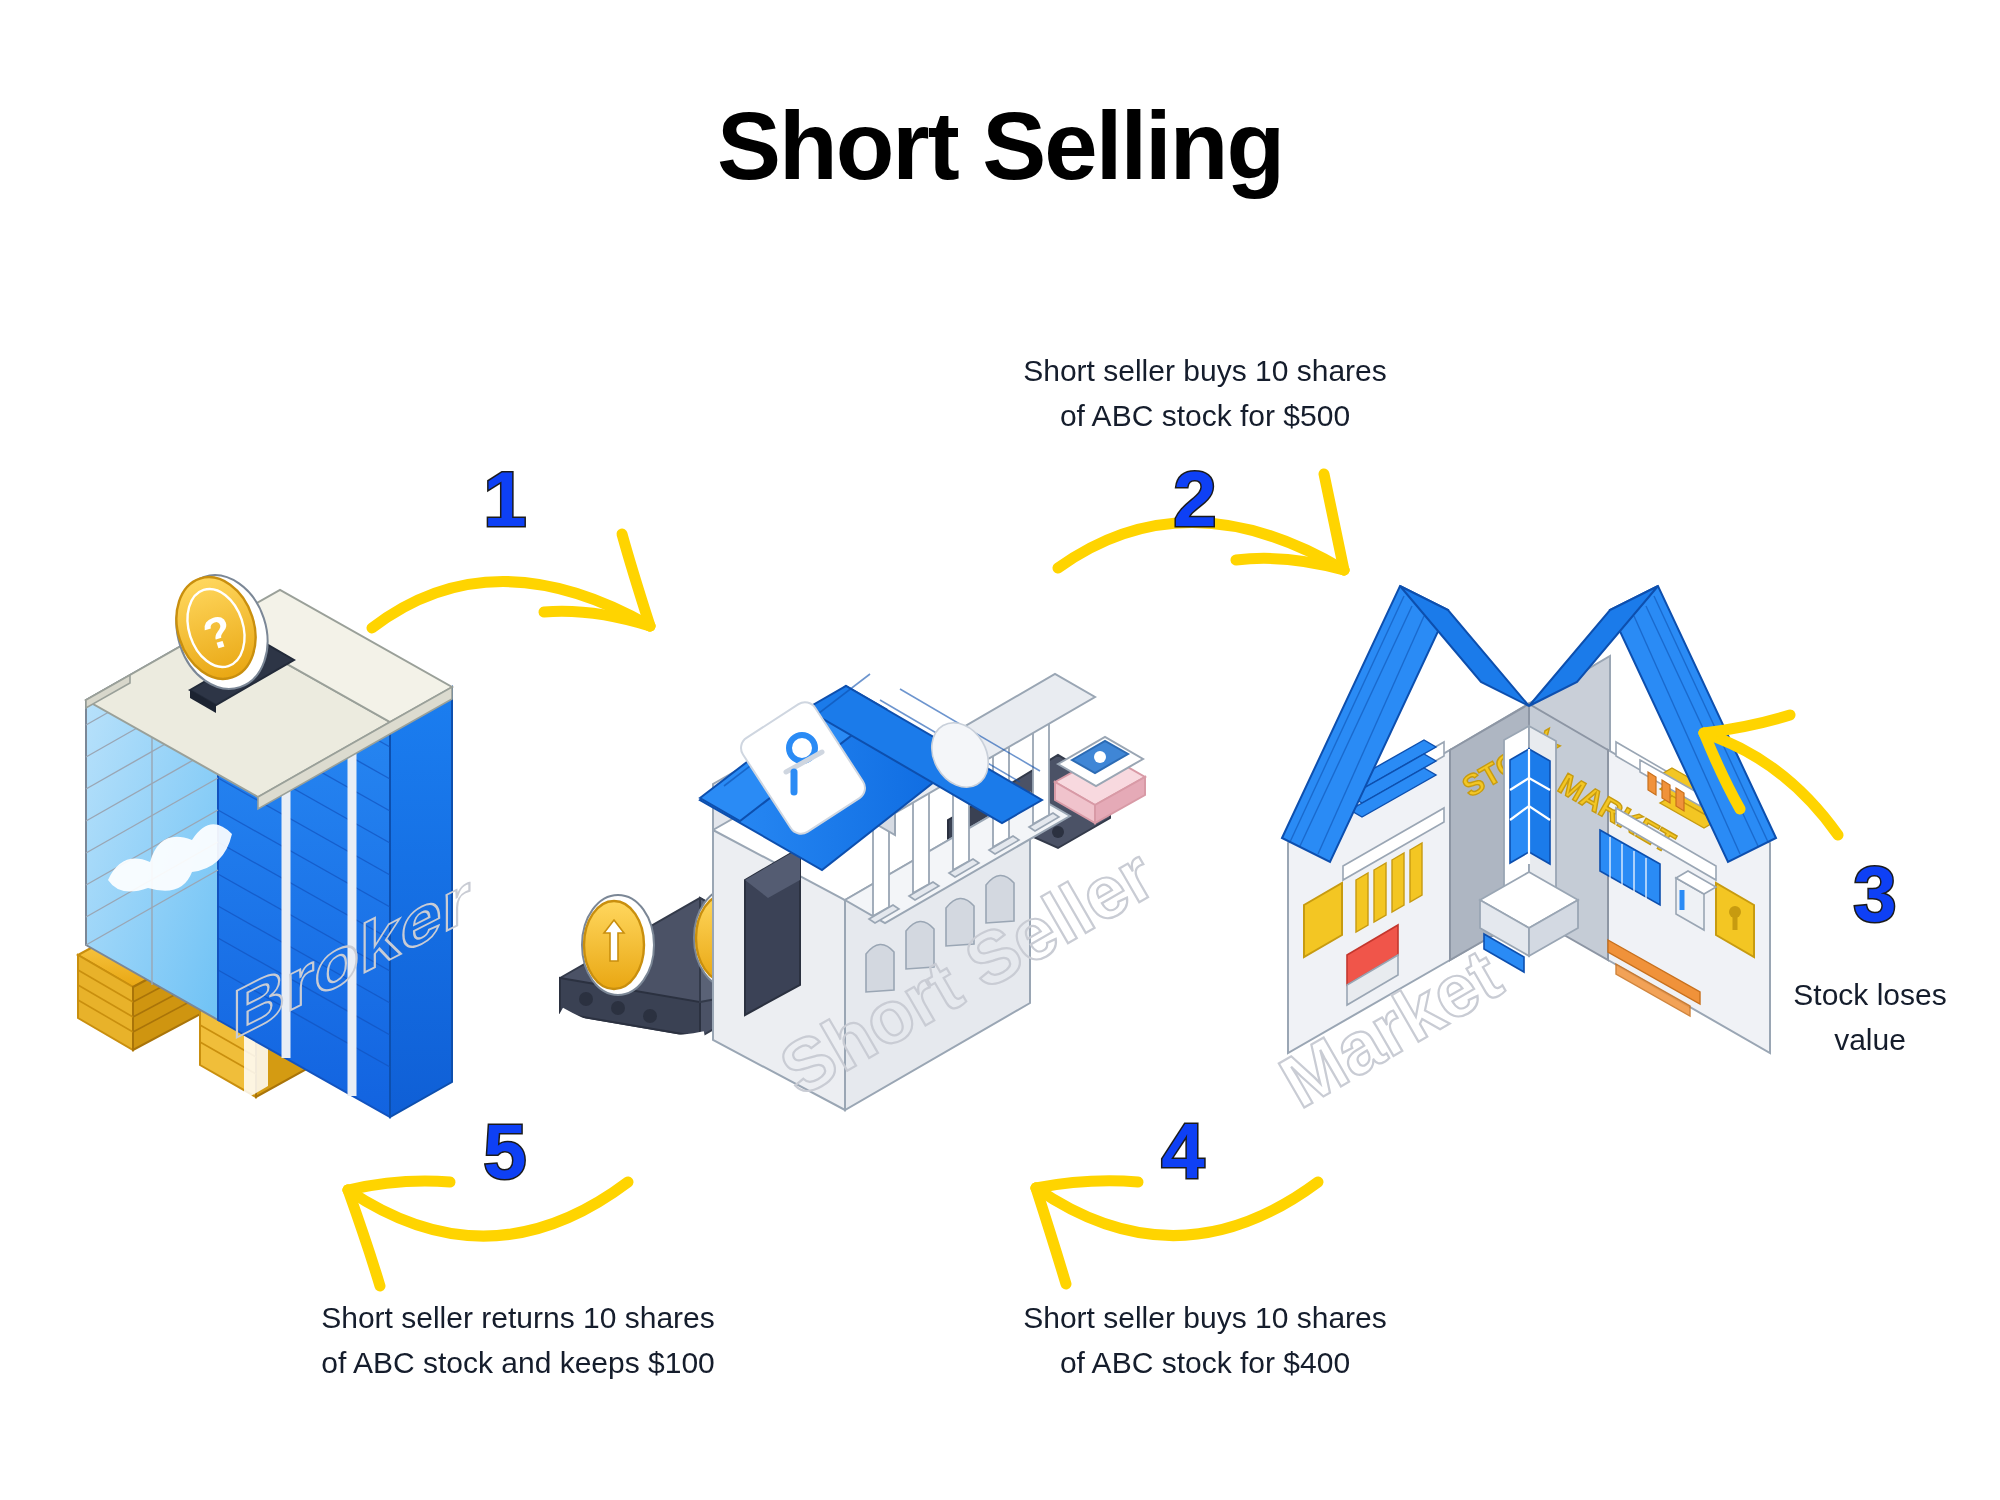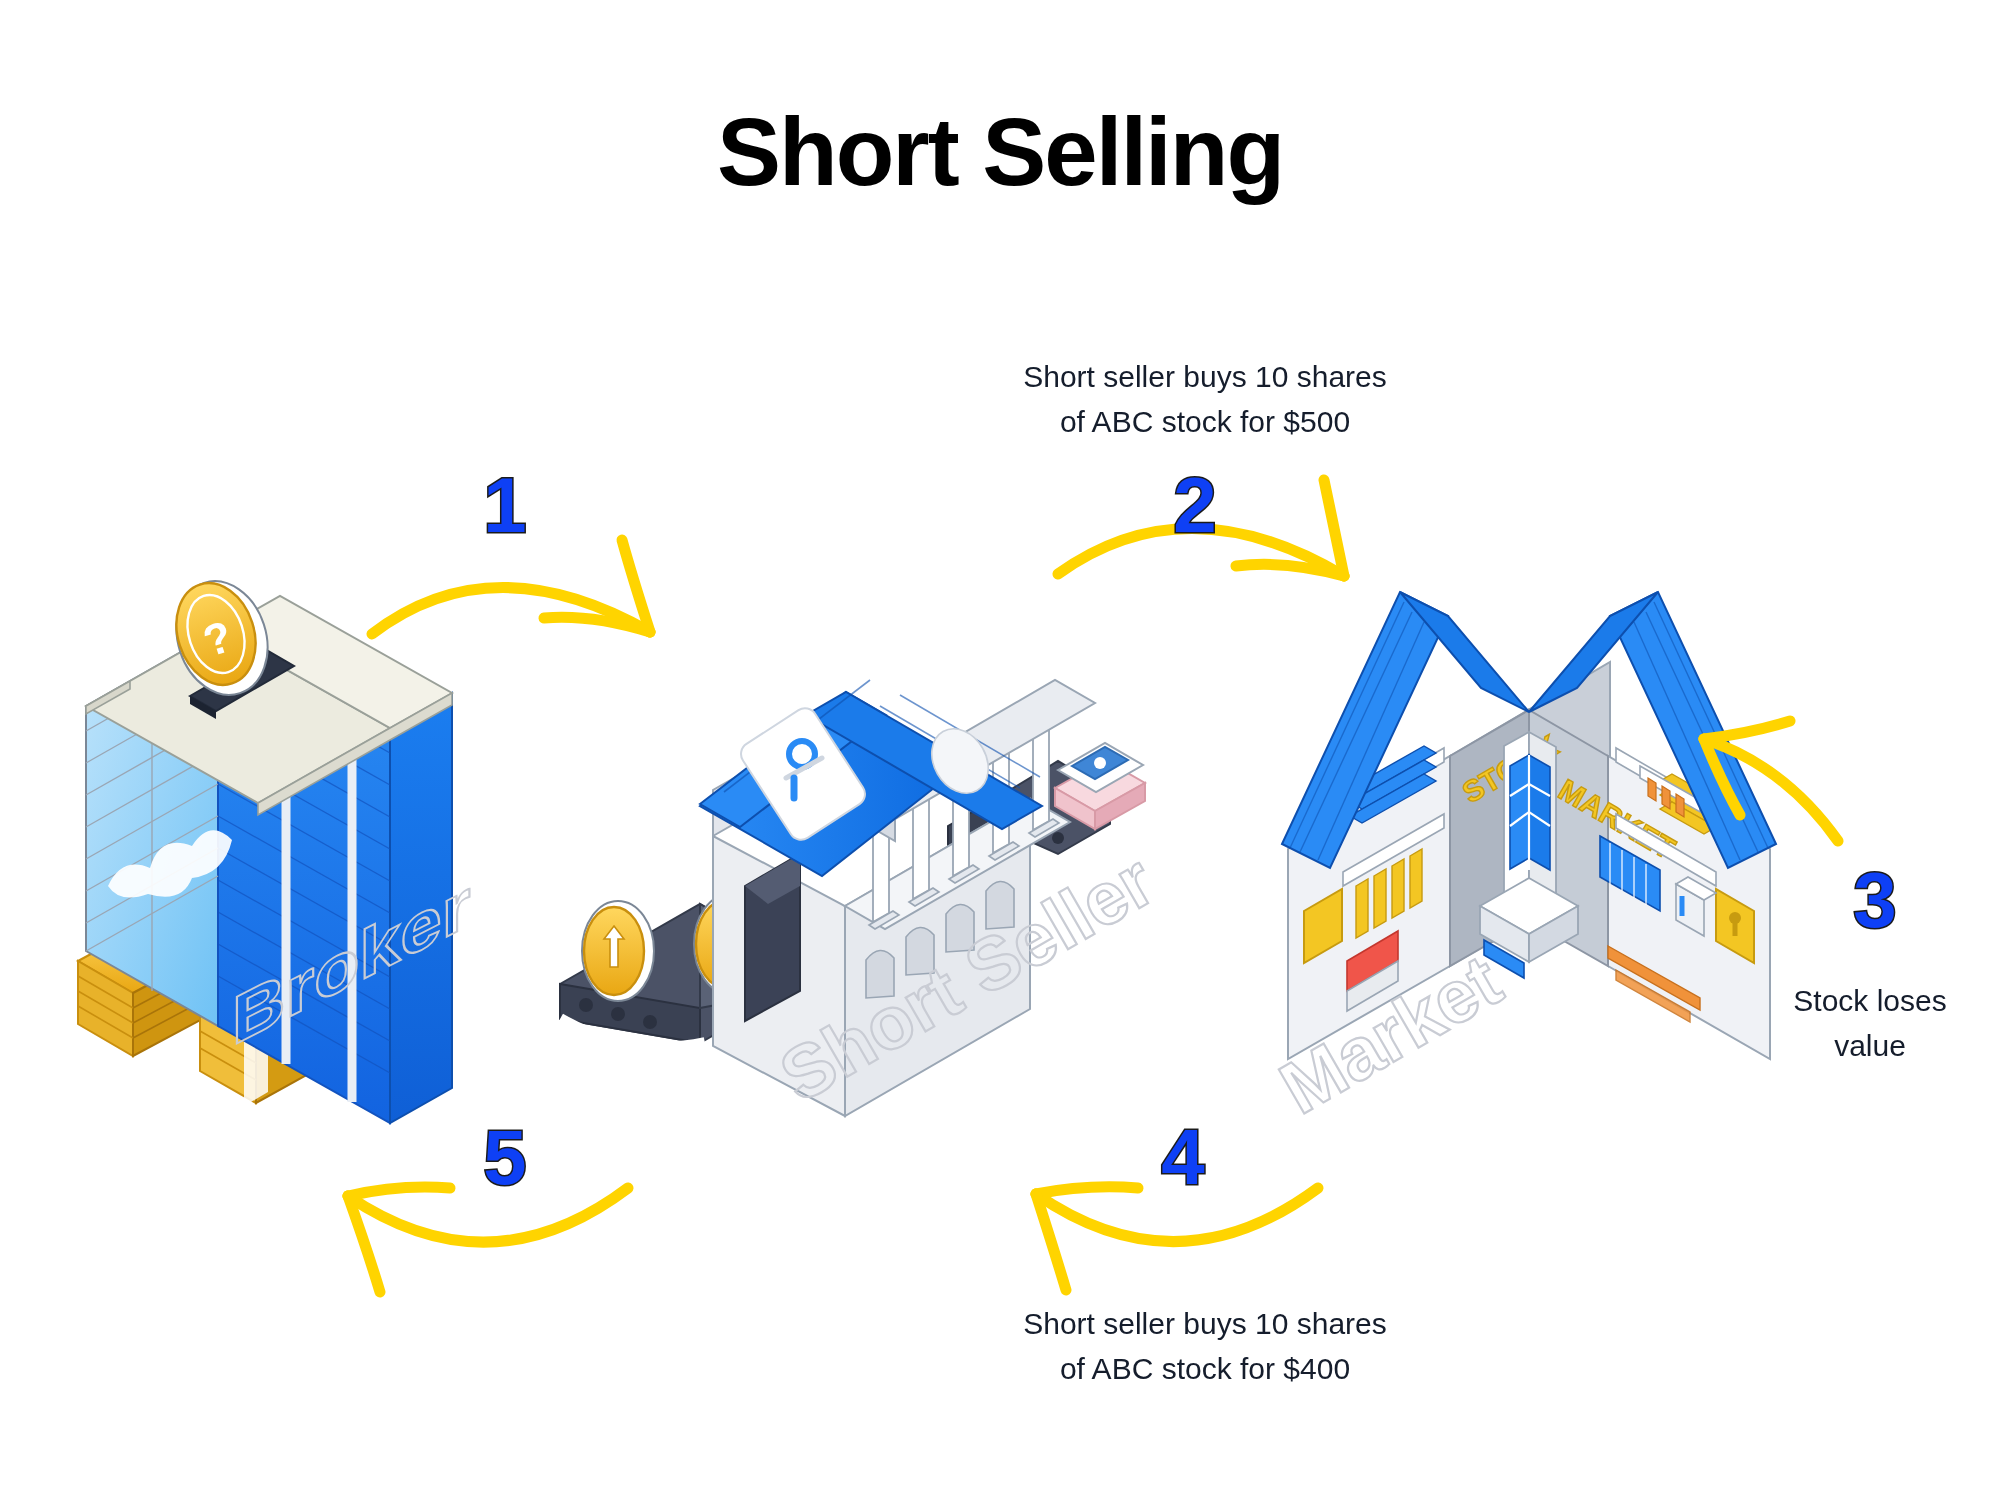--- a/index.html
+++ b/index.html
@@ -3,21 +3,21 @@
 <meta charset="utf-8">
 <style>
   html,body{margin:0;padding:0;}
   body{
     width:2000px;height:1500px;
     background:#ffffff;
     font-family:"Liberation Sans","DejaVu Sans",sans-serif;
     overflow:hidden;
     position:relative;
   }
-  #stage{position:absolute;inset:0;width:2000px;height:1068px;margin-top:6px;}
+  #stage{position:absolute;inset:0;width:2000px;height:1068px;}
 
   
   .title{
     position:absolute;
     left:0;right:0;top:96px;
     text-align:center;
     font-size:96px;
     font-weight:700;
     letter-spacing:-2px;
     color:#000000;
@@ -465,14 +465,16 @@
   <div class="stepnum" style="left:1840px;top:855px;width:70px;">3</div>
   <div class="stepnum" style="left:1148px;top:1112px;width:70px;">4</div>
   <div class="stepnum" style="left:470px;top:1112px;width:70px;">5</div>
 
   <div class="caption" style="left: 950px; top: 348px; width: 510px; white-space: pre-line;">Short seller buys 10 shares
 of ABC stock for $500</div>
   <div class="caption" style="left: 1740px; top: 972px; width: 260px; white-space: pre-line;">Stock loses
 value</div>
   <div class="caption" style="left: 950px; top: 1295px; width: 510px; white-space: pre-line;">Short seller buys 10 shares
 of ABC stock for $400</div>
+  <div class="caption" style="left: 238px; top: 1295px; width: 560px; white-space: pre-line;">Short seller returns 10 shares
+of ABC stock and keeps $100</div>
 
 </div>
 
 </body></html>

